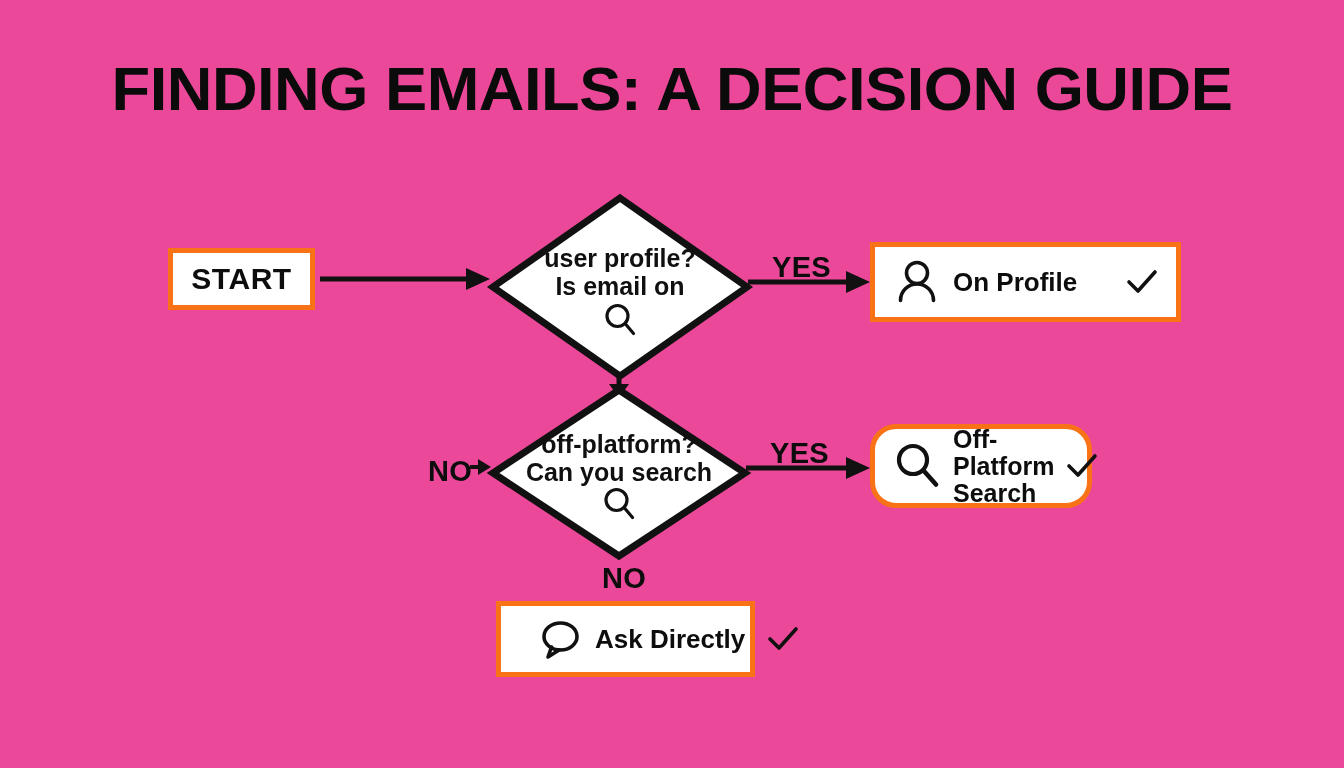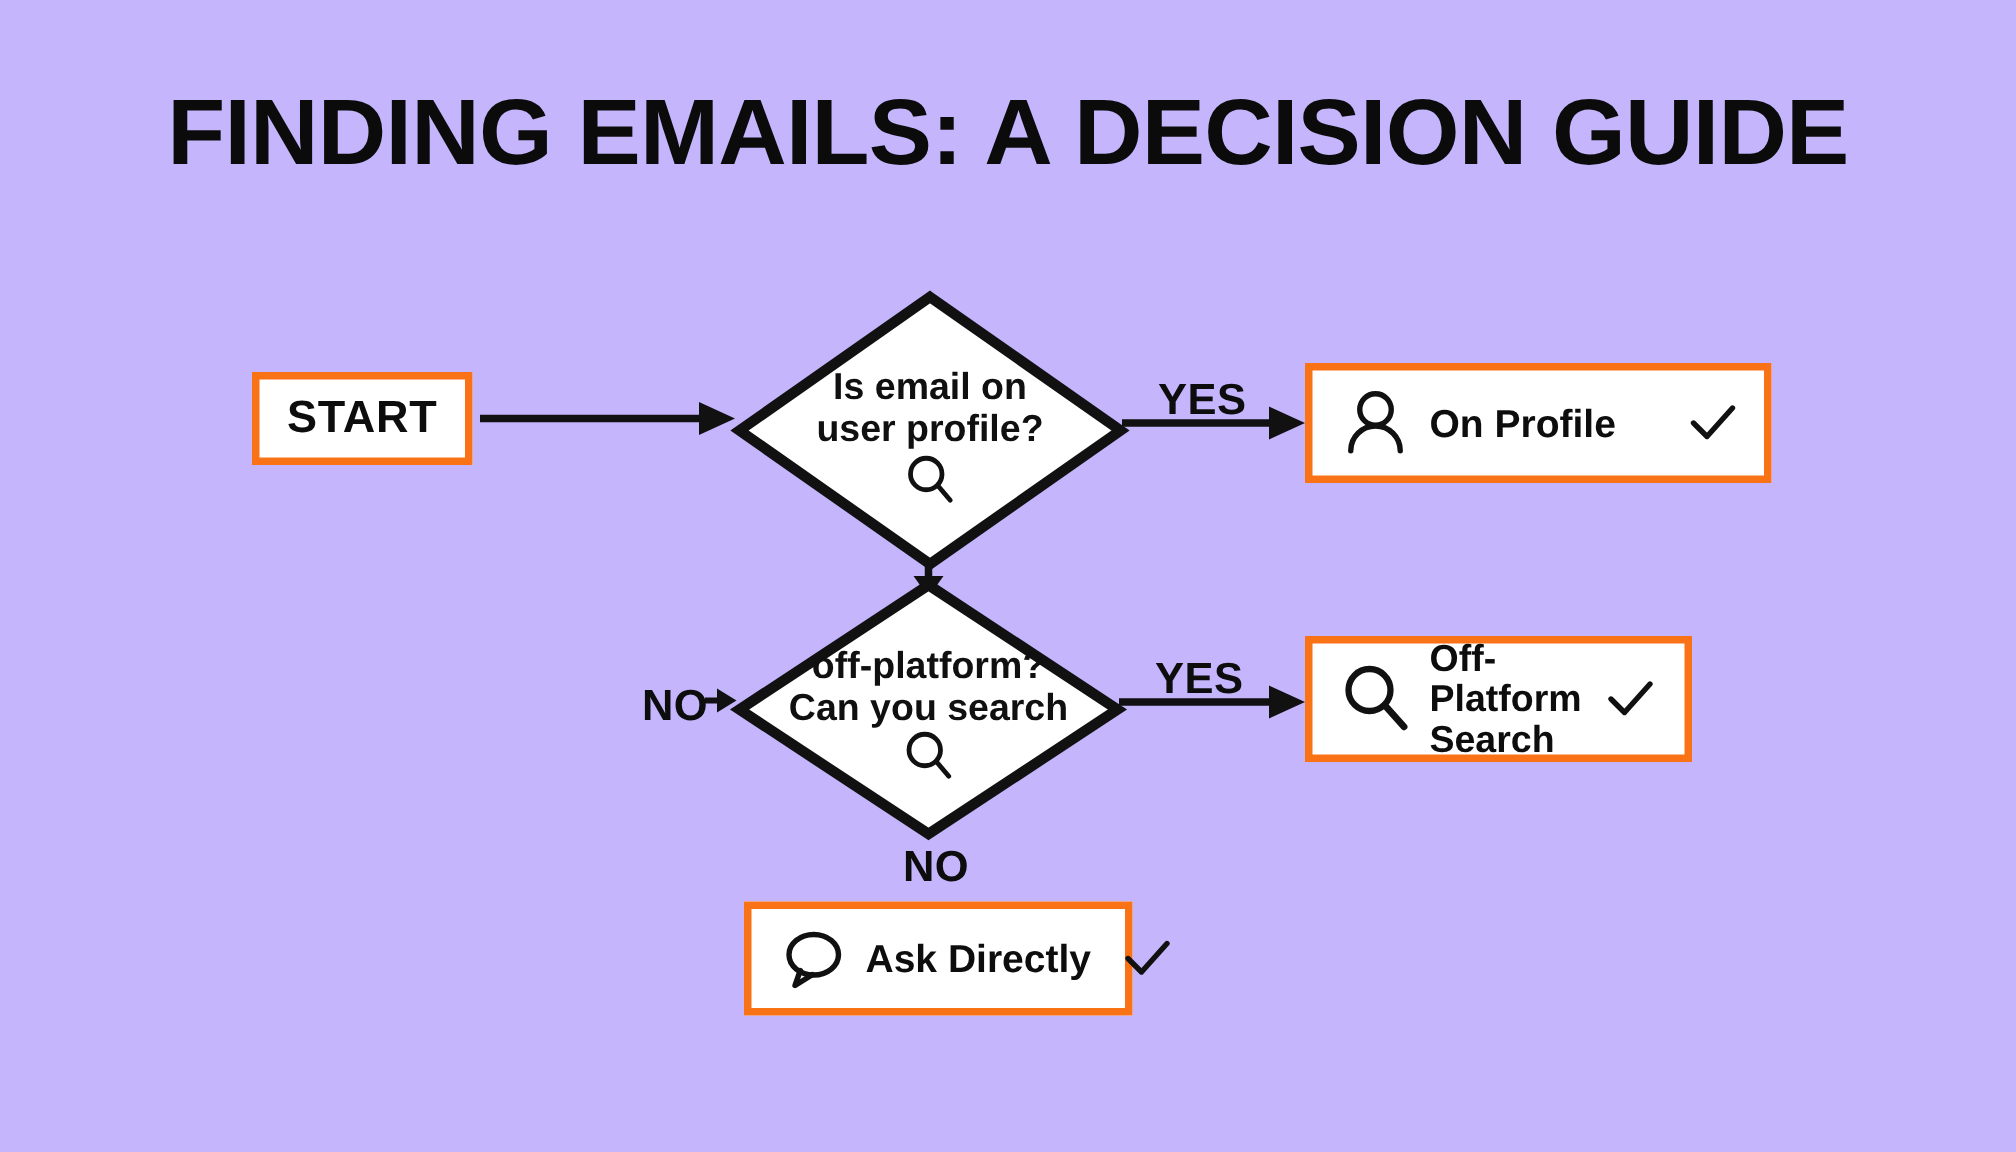--- a/index.html
+++ b/index.html
@@ -12,21 +12,21 @@
     height: 768px;
     position: relative;
     overflow: hidden;
     font-family: "Liberation Sans", sans-serif;
     color: #0d0d0d;
     -webkit-font-smoothing: antialiased;
   }
   #canvas {
     position: absolute;
     inset: 0;
-    background: #c4b5fd;
+    background: #ec4899;
   }
 
   
   #page-title {
     position: absolute;
     left: 0;
     top: 58px;
     width: 1344px;
     text-align: center;
     font-size: 62px;
@@ -65,31 +65,32 @@
     left: 870px;
     top: 242px;
     width: 311px;
     height: 80px;
     padding: 0 18px 0 20px;
     gap: 14px;
   }
   #off-platform-node {
     left: 870px;
     top: 424px;
-    width: 258px;
+    width: 222px;
     height: 84px;
     padding: 0 20px 0 18px;
     gap: 12px;
+    border-radius: 26px;
   }
   #ask-directly-node {
     left: 496px;
     top: 601px;
     width: 259px;
     height: 76px;
-    padding: 0 18px 0 18px;
+    padding: 0 18px 0 36px;
     gap: 12px;
   }
 
   .node-label {
     font-size: 26px;
     font-weight: 700;
     line-height: 1.08;
     color: #0d0d0d;
     flex: 1;
   }
@@ -177,22 +178,22 @@
   <svg class="connector" id="conn-start-q1" width="172" height="36">
     <line x1="2" y1="17" x2="150" y2="17" stroke="#111111" stroke-width="5"></line>
     <polygon points="148,6 172,17 148,28" fill="#111111"></polygon>
   </svg>
 
   <div class="diamond-wrap" id="q1-diamond">
     <svg class="diamond-shape" width="262" height="186" viewBox="0 0 262 186">
       <polygon points="131,4 258,93 131,182 4,93" fill="#ffffff" stroke="#111111" stroke-width="7" stroke-linejoin="miter"></polygon>
     </svg>
     <div class="diamond-text">
+      <div>user profile?</div>
       <div>Is email on</div>
-      <div>user profile?</div>
     </div>
     <svg class="diamond-icon" width="34" height="36" viewBox="0 0 34 36">
       <circle cx="14.5" cy="14" r="10.5" fill="none" stroke="#111111" stroke-width="3.2"></circle>
       <line x1="22.3" y1="21.8" x2="30.5" y2="31.5" stroke="#111111" stroke-width="3.2" stroke-linecap="round"></line>
     </svg>
   </div>
 
   <svg class="connector" id="conn-q1-yes" width="122" height="36">
     <line x1="0" y1="16" x2="100" y2="16" stroke="#111111" stroke-width="5"></line>
     <polygon points="98,5 122,16 98,27" fill="#111111"></polygon>

